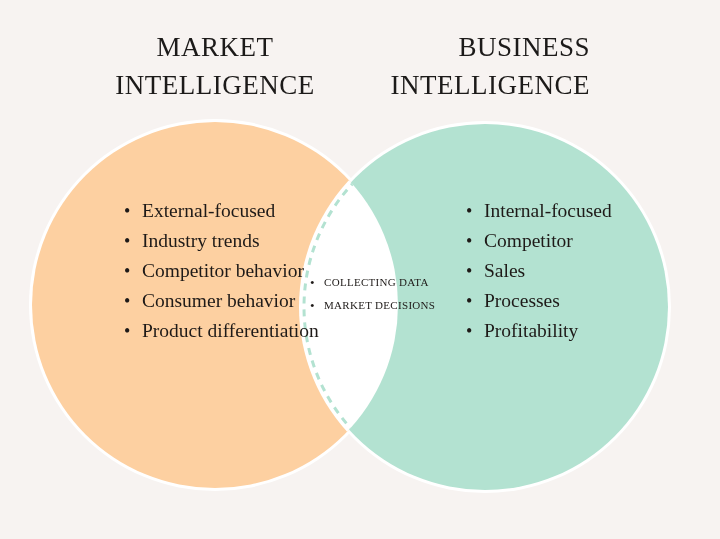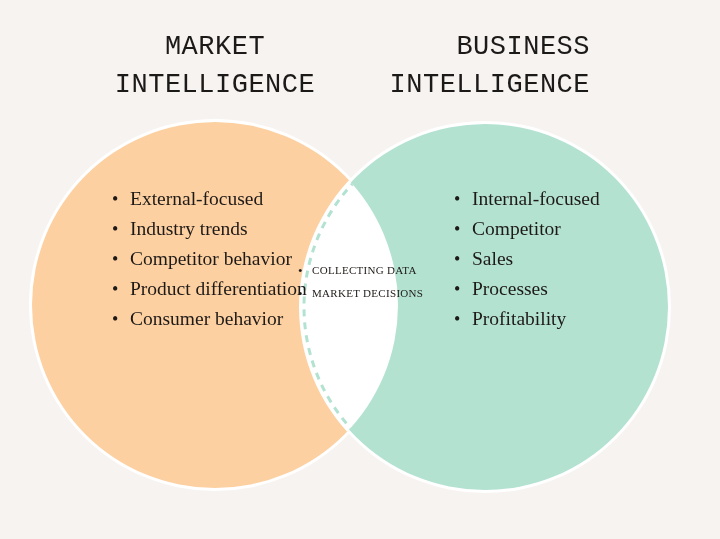--- a/index.html
+++ b/index.html
@@ -1,23 +1,23 @@
 <!DOCTYPE html>
 <html><head>
 <meta charset="utf-8">
 <style>
   html, body { margin:0; padding:0; }
   body { width:720px; height:539px; background:#f7f3f1; position:relative; overflow:hidden;
          font-family: "DejaVu Serif", "Liberation Serif", serif; color:#1e1a18; }
-  .title { position:absolute; text-align:center; font-family:Liberation Mono, monospace;
+  .title { position:absolute; text-align:center; font-family:Liberation Serif, serif;
            font-size:27px; line-height:38px; letter-spacing:0.5px; color:#1c1a19; }
   #title-left { left:110px; width:210px; top:28px; }
   #title-right { left:370px; width:220px; top:28px;text-align:right; }
   svg.venn { position:absolute; left:0; top:0; }
-  ul { list-style:none; margin:0; padding:0; position:absolute; }
+  ul { list-style:none; margin:12px; padding:0; position:absolute; }
   li { position:relative; padding-left:18px; font-size:19.5px; line-height:30px;
        font-family:"Liberation Serif","DejaVu Serif",serif; }
   li::before { content:"•"; position:absolute; left:0; top:0; font-size:18px; }
   #list-left { left:112px; top:184px; width:220px; }
   #list-right { left:454px; top:184px; width:210px; }
   #list-center { left:298px; top:259px; width:130px; }
   #list-center li { font-size:11px; line-height:23px; padding-left:14px; letter-spacing:0.3px; }
   #list-center li::before { font-size:13px; }
 </style>
 </head>
@@ -39,22 +39,22 @@
   <circle cx="485" cy="307" r="181" fill="none" stroke="#b3e2d1" stroke-width="3" stroke-dasharray="7 6" clip-path="url(#clipL)"></circle>
 </svg>
 
 <div class="title" id="title-left">MARKET INTELLIGENCE</div>
 <div class="title" id="title-right">BUSINESS INTELLIGENCE</div>
 
 <ul id="list-left">
   <li>External-focused</li>
   <li>Industry trends</li>
   <li>Competitor behavior</li>
+  <li>Consumer behavior</li>
   <li>Product differentiation</li>
-  <li>Consumer behavior</li>
 </ul>
 
 <ul id="list-center">
   <li>COLLECTING DATA</li>
   <li>MARKET DECISIONS</li>
 </ul>
 
 <ul id="list-right">
   <li>Internal-focused</li>
   <li>Competitor</li>

